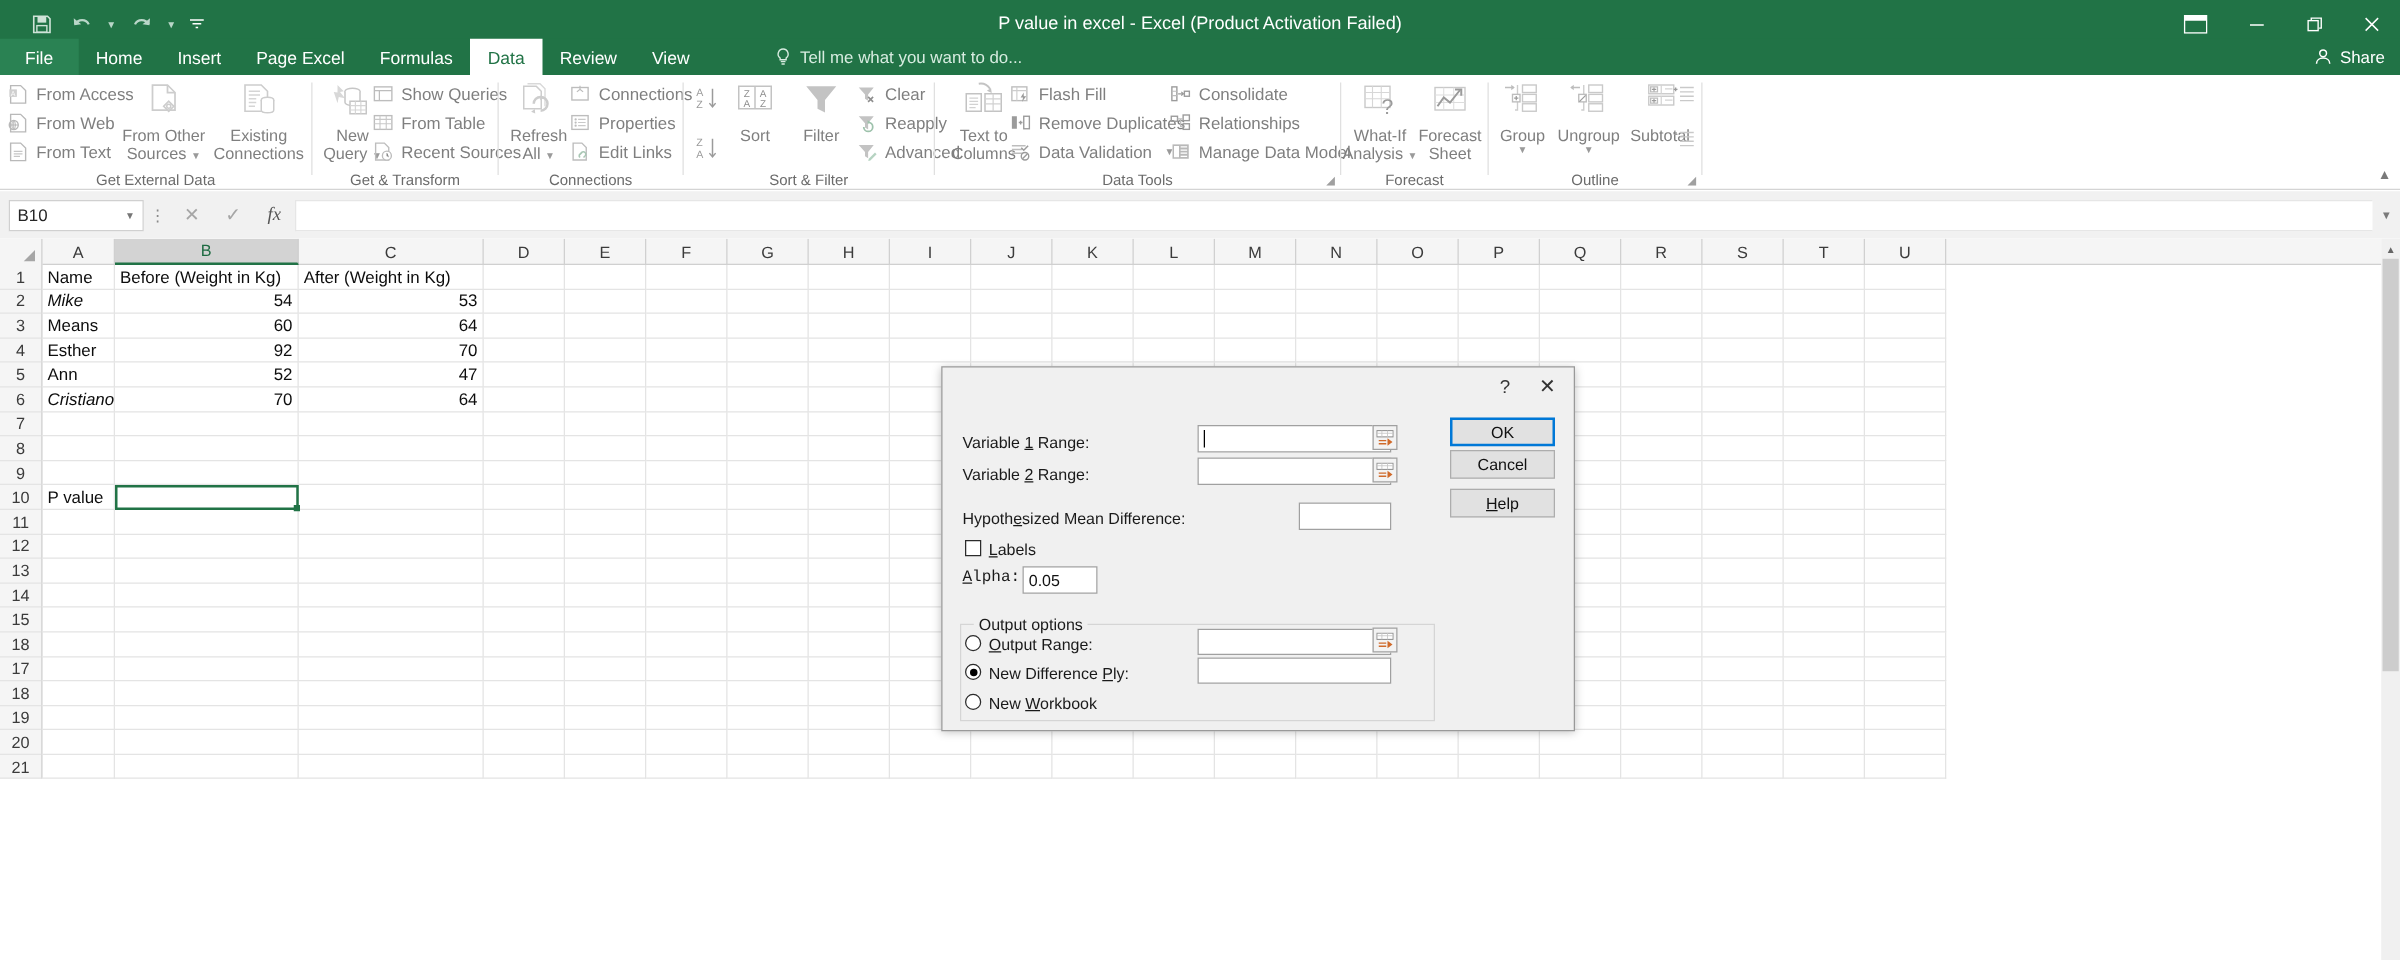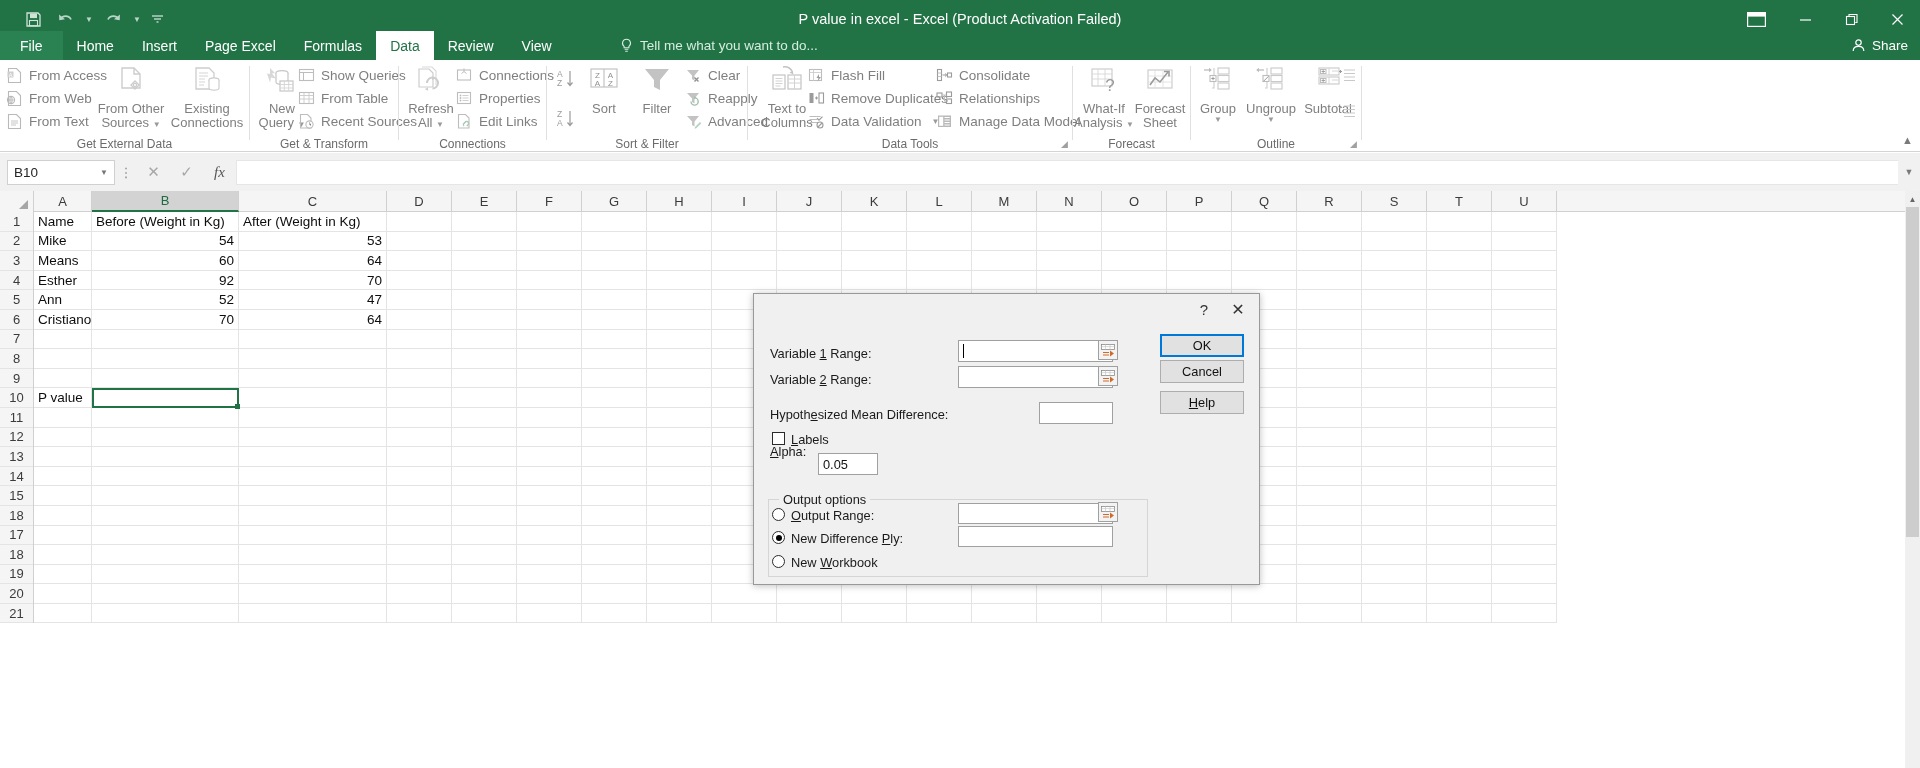--- a/index.html
+++ b/index.html
@@ -778,21 +778,21 @@
         <div class="cell" style="left: 1003px; width: 65px;"></div>
         <div class="cell" style="left: 1068px; width: 65px;"></div>
         <div class="cell" style="left: 1133px; width: 65px;"></div>
         <div class="cell" style="left: 1198px; width: 65px;"></div>
         <div class="cell" style="left: 1263px; width: 65px;"></div>
         <div class="cell" style="left: 1328px; width: 65px;"></div>
         <div class="cell" style="left: 1393px; width: 65px;"></div>
         <div class="cell" style="left: 1458px; width: 65px;"></div>
       </div>
       <div class="cellrow">
-        <div class="cell" style="left: 0px; width: 58px;">Mike</div>
+        <div class="cell" style="left: 0px; width: 58px; font-style: italic;">Mike</div>
         <div class="cell num" style="left: 58px; width: 147px;">54</div>
         <div class="cell num" style="left: 205px; width: 148px;">53</div>
         <div class="cell" style="left: 353px; width: 65px;"></div>
         <div class="cell" style="left: 418px; width: 65px;"></div>
         <div class="cell" style="left: 483px; width: 65px;"></div>
         <div class="cell" style="left: 548px; width: 65px;"></div>
         <div class="cell" style="left: 613px; width: 65px;"></div>
         <div class="cell" style="left: 678px; width: 65px;"></div>
         <div class="cell" style="left: 743px; width: 65px;"></div>
         <div class="cell" style="left: 808px; width: 65px;"></div>
@@ -870,21 +870,21 @@
         <div class="cell" style="left: 1003px; width: 65px;"></div>
         <div class="cell" style="left: 1068px; width: 65px;"></div>
         <div class="cell" style="left: 1133px; width: 65px;"></div>
         <div class="cell" style="left: 1198px; width: 65px;"></div>
         <div class="cell" style="left: 1263px; width: 65px;"></div>
         <div class="cell" style="left: 1328px; width: 65px;"></div>
         <div class="cell" style="left: 1393px; width: 65px;"></div>
         <div class="cell" style="left: 1458px; width: 65px;"></div>
       </div>
       <div class="cellrow">
-        <div class="cell" style="left: 0px; width: 58px;">Cristiano</div>
+        <div class="cell" style="left: 0px; width: 58px; font-style: italic;">Cristiano</div>
         <div class="cell num" style="left: 58px; width: 147px;">70</div>
         <div class="cell num" style="left: 205px; width: 148px;">64</div>
         <div class="cell" style="left: 353px; width: 65px;"></div>
         <div class="cell" style="left: 418px; width: 65px;"></div>
         <div class="cell" style="left: 483px; width: 65px;"></div>
         <div class="cell" style="left: 548px; width: 65px;"></div>
         <div class="cell" style="left: 613px; width: 65px;"></div>
         <div class="cell" style="left: 678px; width: 65px;"></div>
         <div class="cell" style="left: 743px; width: 65px;"></div>
         <div class="cell" style="left: 808px; width: 65px;"></div>
@@ -1337,21 +1337,21 @@
   <div class="dlabel" style="left:16px; top:113px;">
     <span>Hypoth</span><u>e</u><span>sized Mean Difference:</span>
   </div>
   <div class="dinput" style="left:285px; top:108px; width:74px; height:22px;"></div>
 
   <div class="chkbox" style="left:18px; top:138px;"></div>
   <div class="dlabel" style="left:37px; top:138px;">
     <u>L</u><span>abels</span>
   </div>
 
-  <div class="dlabel" style="left:16px; top:150px;">
+  <div class="dlabel" style="left:16px; top:160px;font-family:Liberation Mono, monospace;">
     <u>A</u><span>lpha:</span>
   </div>
   <div class="dinput" style="left:64px; top:159px; width:60px; height:22px;">0.05</div>
 
   <div class="fieldset" style="left:14px; top:205px; width:380px; height:78px;">
     <span class="fs-legend">Output options</span>
   </div>
 
   <div class="radio" style="left:18px; top:214px;"></div>
   <div class="dlabel" style="left:37px; top:214px;">

